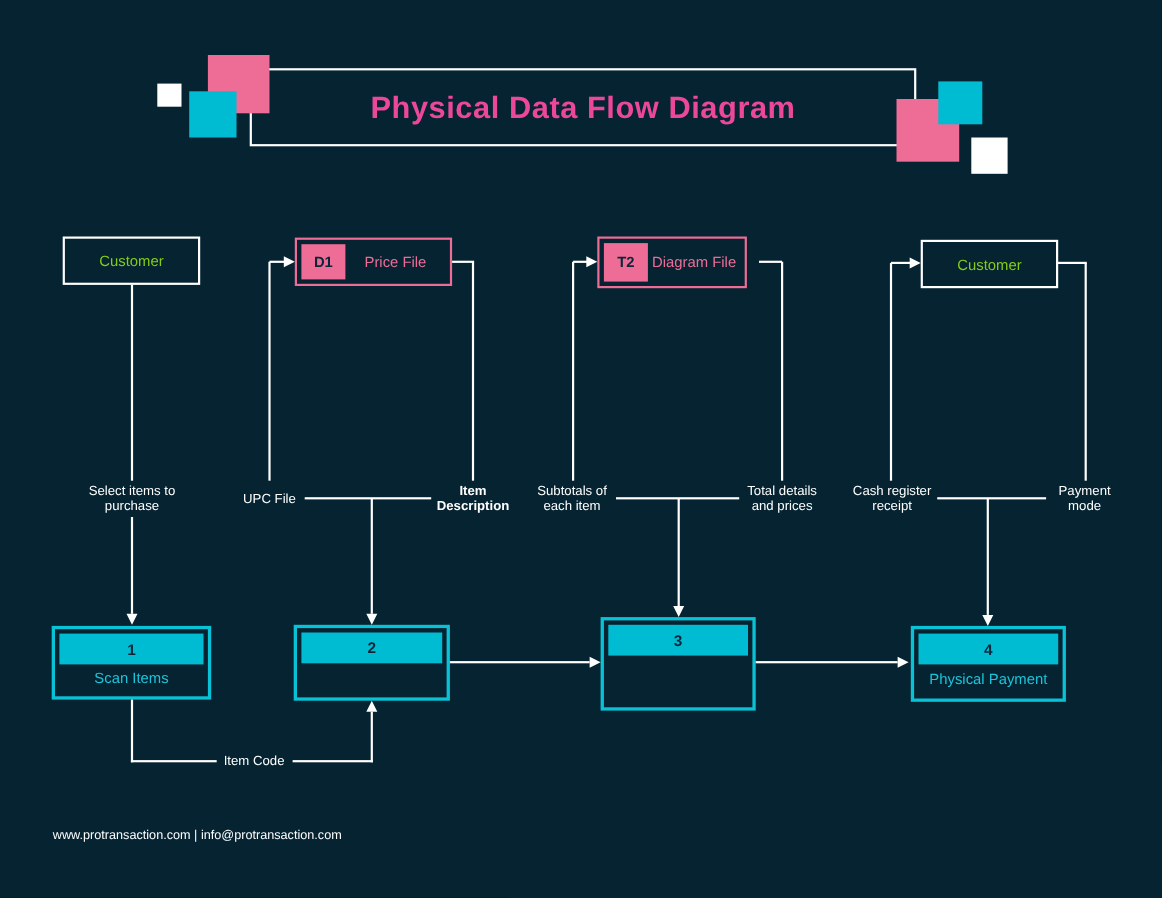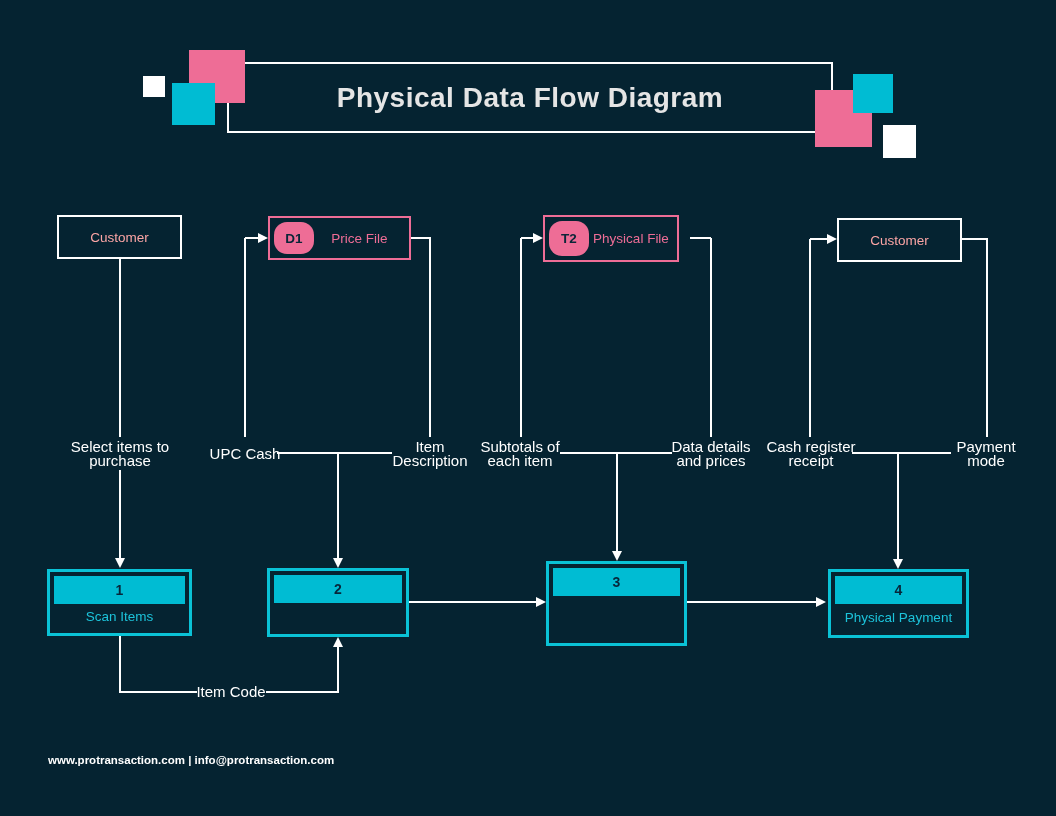--- a/index.html
+++ b/index.html
@@ -7,37 +7,37 @@
   body { font-family:"Liberation Sans", sans-serif; }
   .canvas {
     position:relative; width:1056px; height:816px;
     background:#052331; overflow:hidden; margin:0 auto;
   }
   
   .title-box {
     position:absolute; left:227px; top:62px; width:606px; height:71px;
     border:2px solid #ffffff; display:flex; align-items:center; justify-content:center;
   }
-  .title-text { color:#e5e5e5; font-size:28px; font-weight:600; letter-spacing:.5px; }
+  .title-text { color:#ec4899; font-size:28px; font-weight:600; letter-spacing:.5px; }
   .sq { position:absolute; }
   
   .entity {
-    position:absolute; border:2px solid #ffffff; color:#fca5a5;
+    position:absolute; border:2px solid #ffffff; color:#84cc16;
     display:flex; align-items:center; justify-content:center;
     font-size:13.5px;
   }
   
   .store {
     position:absolute; border:2px solid #ee6d96;
     display:flex; align-items:center; padding:4px;
   }
   .store-id {
     width:40px; height:100%; background:#ee6d96; color:#0b2638;
     font-weight:bold; font-size:13.5px;
-    display:flex; align-items:center; justify-content:center;border-radius:13px;
+    display:flex; align-items:center; justify-content:center;
   }
   .store-name { flex:1; text-align:center; color:#ee6d96; font-size:13.5px; }
   
   .process {
     position:absolute; border:3px solid #0ac2d6;
     display:flex; flex-direction:column; padding:4px;
   }
   .process-num {
     height:28px; background:#00bcd3; color:#07263a; font-weight:bold; font-size:14px;
     display:flex; align-items:center; justify-content:center;
@@ -48,26 +48,26 @@
   }
   
   .lh { position:absolute; height:2px; background:#ffffff; }
   .lv { position:absolute; width:2px; background:#ffffff; }
   .arr { position:absolute; width:0; height:0; }
   .arr-right { border-top:5px solid transparent; border-bottom:5px solid transparent; border-left:10px solid #ffffff; }
   .arr-down  { border-left:5px solid transparent; border-right:5px solid transparent; border-top:10px solid #ffffff; }
   .arr-up    { border-left:5px solid transparent; border-right:5px solid transparent; border-bottom:10px solid #ffffff; }
   
   .flabel {
-    position:absolute; color:#ffffff; font-size:15px; line-height:13.5px;
+    position:absolute; color:#ffffff; font-size:12px; line-height:13.5px;
     text-align:center; white-space:pre-line;
   }
   
   .footer-contact {
-    position:absolute; left:48px; top:754px; color:#ffffff; font-size:11.5px;font-weight:bold;
+    position:absolute; left:48px; top:754px; color:#ffffff; font-size:11.5px;
   }
   .brand {
     position:absolute; top:742px; right:48px; height:28px;
     display:flex; align-items:center; gap:6px;
   }
   .brand-text { font-size:17.5px; font-weight:600; letter-spacing:.2px; }
   .brand-pro { color:#ffffff; }
   .brand-transaction { color:#2bc3d7; }
 </style>
 </head>
@@ -91,21 +91,21 @@
   <div class="entity" style="left:837px; top:218px; width:125px; height:44px;">
     <span>Customer</span>
   </div>
 
   <div class="store" style="left:268px; top:216px; width:143px; height:44px;">
     <div class="store-id">D1</div>
     <div class="store-name">Price File</div>
   </div>
   <div class="store" style="left:543px; top:215px; width:136px; height:47px;">
     <div class="store-id">T2</div>
-    <div class="store-name">Physical File</div>
+    <div class="store-name">Diagram File</div>
   </div>
 
   <div class="process" style="left:47px; top:569px; width:145px; height:67px;">
     <div class="process-num">1</div>
     <div class="process-name">Scan Items</div>
   </div>
   <div class="process" style="left:267px; top:568px; width:142px; height:69px;">
     <div class="process-num">2</div>
   </div>
   <div class="process" style="left:546px; top:561px; width:141px; height:85px;">
@@ -163,26 +163,26 @@
 
     <div class="lv" style="left:119px; top:636px; height:57px;"></div>
     <div class="lh" style="left:119px; top:691px; width:78px;"></div>
     <div class="lh" style="left:266px; top:691px; width:73px;"></div>
     <div class="lv" style="left:337px; top:647px; height:46px;"></div>
     <div class="arr arr-up" style="left:333px; top:637px;"></div>
   </div>
 
   <div class="flabel" style="left:60px; top:440px; width:120px;">Select items to
 purchase</div>
-  <div class="flabel" style="left:195px; top:447px; width:100px;">UPC Cash</div>
-  <div class="flabel" style="left:380px; top:440px; width:100px;">Item
+  <div class="flabel" style="left:195px; top:447px; width:100px;">UPC File</div>
+  <div class="flabel" style="left:380px; top:440px; width:100px;font-weight:bold;">Item
 Description</div>
   <div class="flabel" style="left:465px; top:440px; width:110px;">Subtotals of
 each item</div>
-  <div class="flabel" style="left:656px; top:440px; width:110px;">Data details
+  <div class="flabel" style="left:656px; top:440px; width:110px;">Total details
 and prices</div>
   <div class="flabel" style="left:751px; top:440px; width:120px;">Cash register
 receipt</div>
   <div class="flabel" style="left:936px; top:440px; width:100px;">Payment
 mode</div>
   <div class="flabel" style="left:196px; top:685px; width:70px;">Item Code</div>
 
   <div class="footer-contact">www.protransaction.com | info@protransaction.com</div>
 
 </div>

